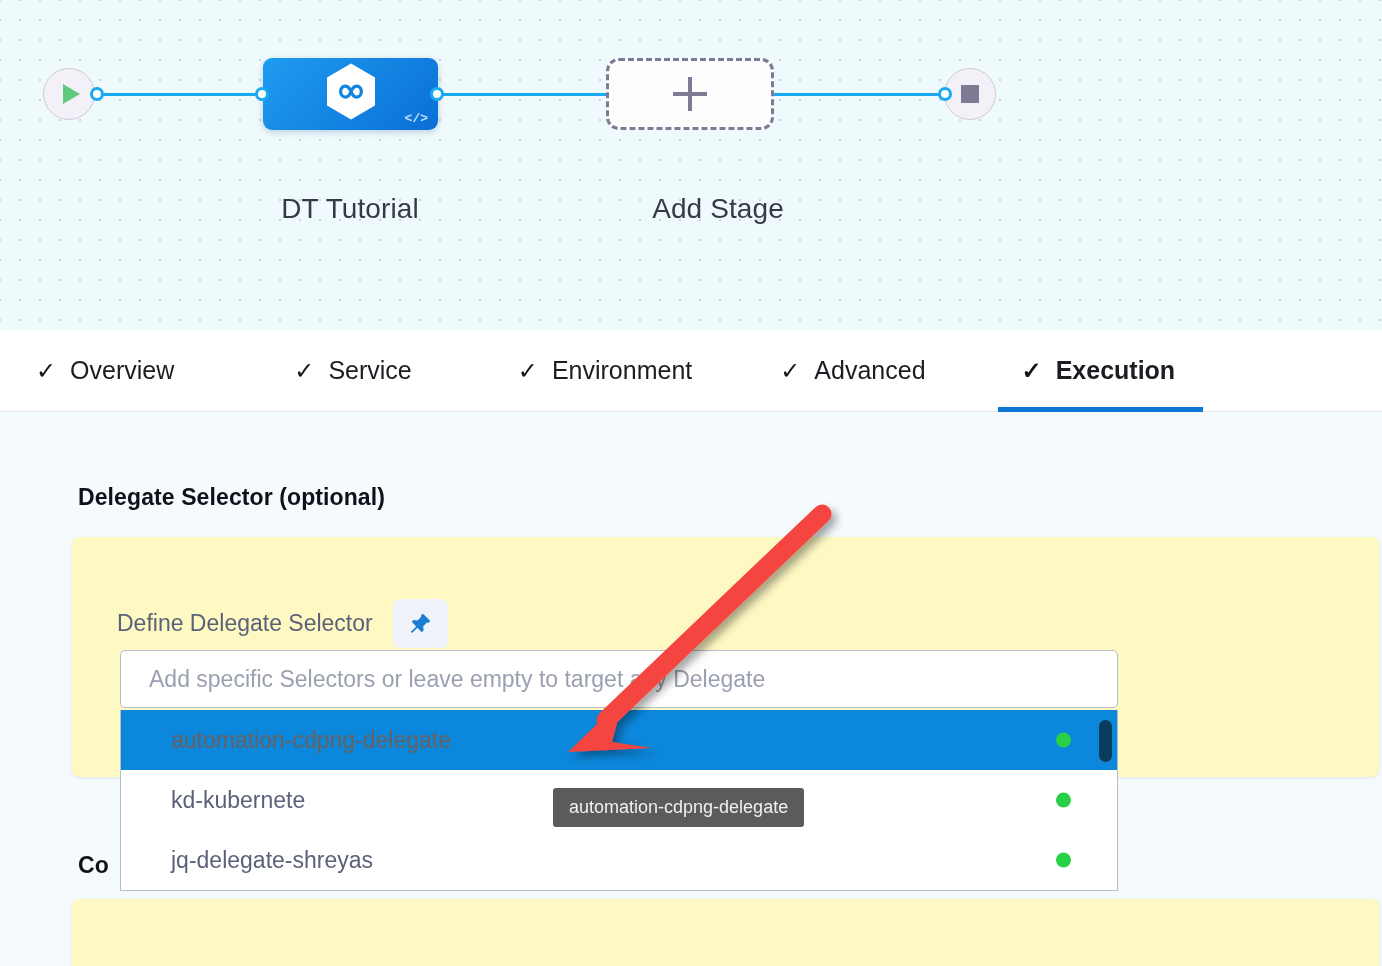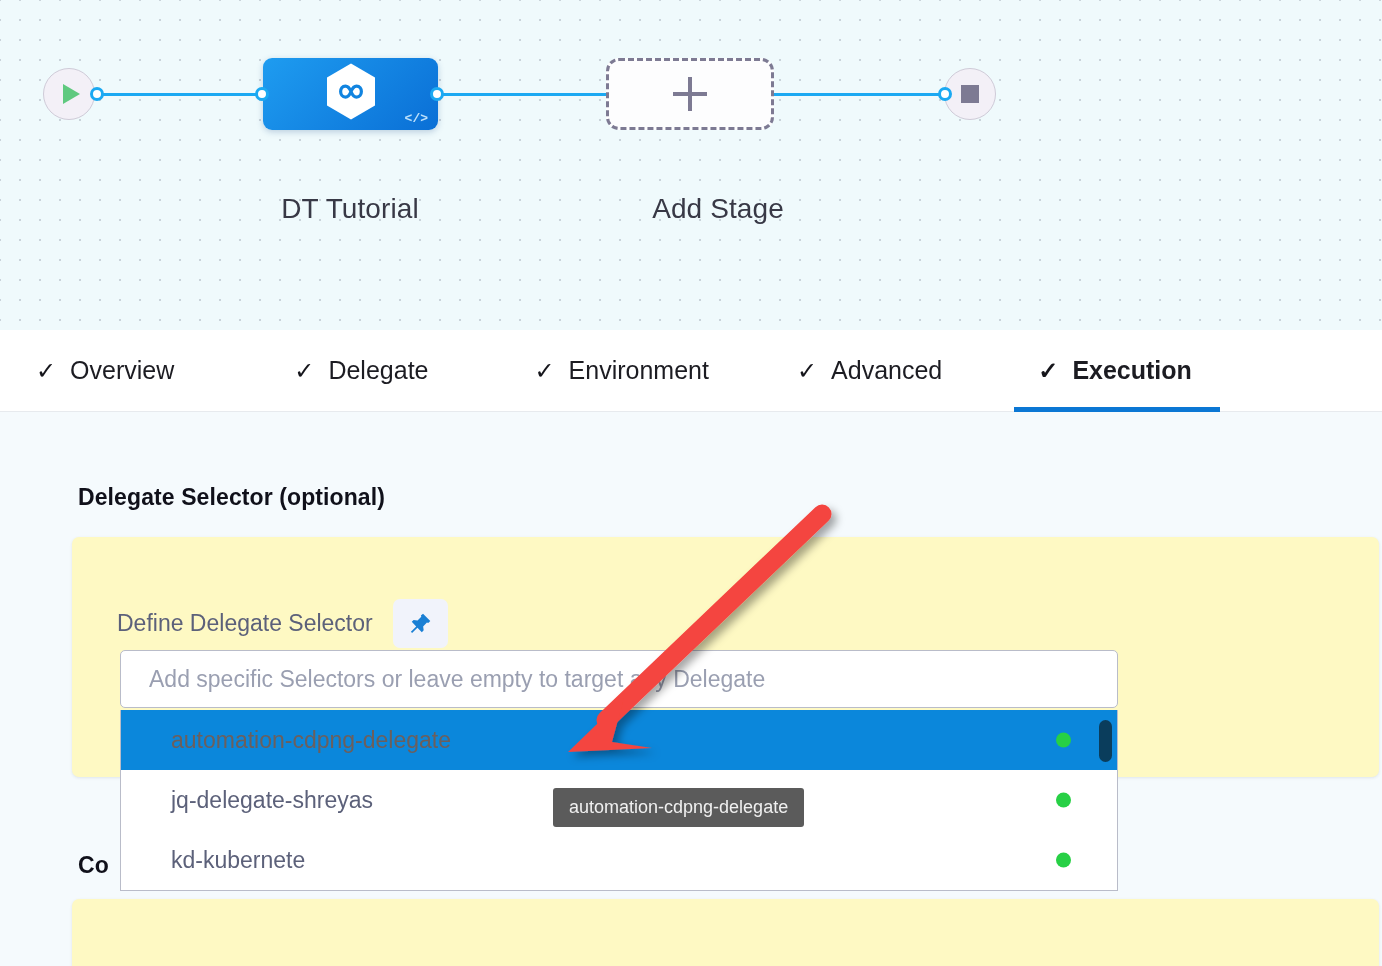--- a/index.html
+++ b/index.html
@@ -226,21 +226,21 @@
     <div class="node-label add">Add Stage</div>
   </div>
 
   <div class="tabs">
     <div class="tab t-overview">
       <span class="chk">✓</span>
       <span>Overview</span>
     </div>
     <div class="tab t-service">
       <span class="chk">✓</span>
-      <span>Delegate</span>
+      <span>Service</span>
     </div>
     <div class="tab t-environment">
       <span class="chk">✓</span>
       <span>Environment</span>
     </div>
     <div class="tab t-execution">
       <span class="chk">✓</span>
       <span>Advanced</span>
     </div>
     <div class="tab t-advanced active">
@@ -272,25 +272,25 @@
   <div class="combo">
     <input class="combo-input" type="text" placeholder="Add specific Selectors or leave empty to target any Delegate" style="">
 
     <div class="combo-list">
       <div class="combo-item sel">
         <span>automation-cdpng-delegate</span>
         <span class="dot"></span>
         <span class="scroll-thumb"></span>
       </div>
       <div class="combo-item">
-        <span>jq-delegate-shreyas</span>
+        <span>kd-kubernete</span>
         <span class="dot"></span>
       </div>
       <div class="combo-item">
-        <span>kd-kubernete</span>
+        <span>jq-delegate-shreyas</span>
         <span class="dot"></span>
       </div>
     </div>
   </div>
 
   <div class="tooltip">automation-cdpng-delegate</div>
 
   <svg class="arrow-svg">
     <defs>
       <filter id="ashadow" x="-30%" y="-30%" width="180%" height="180%">

